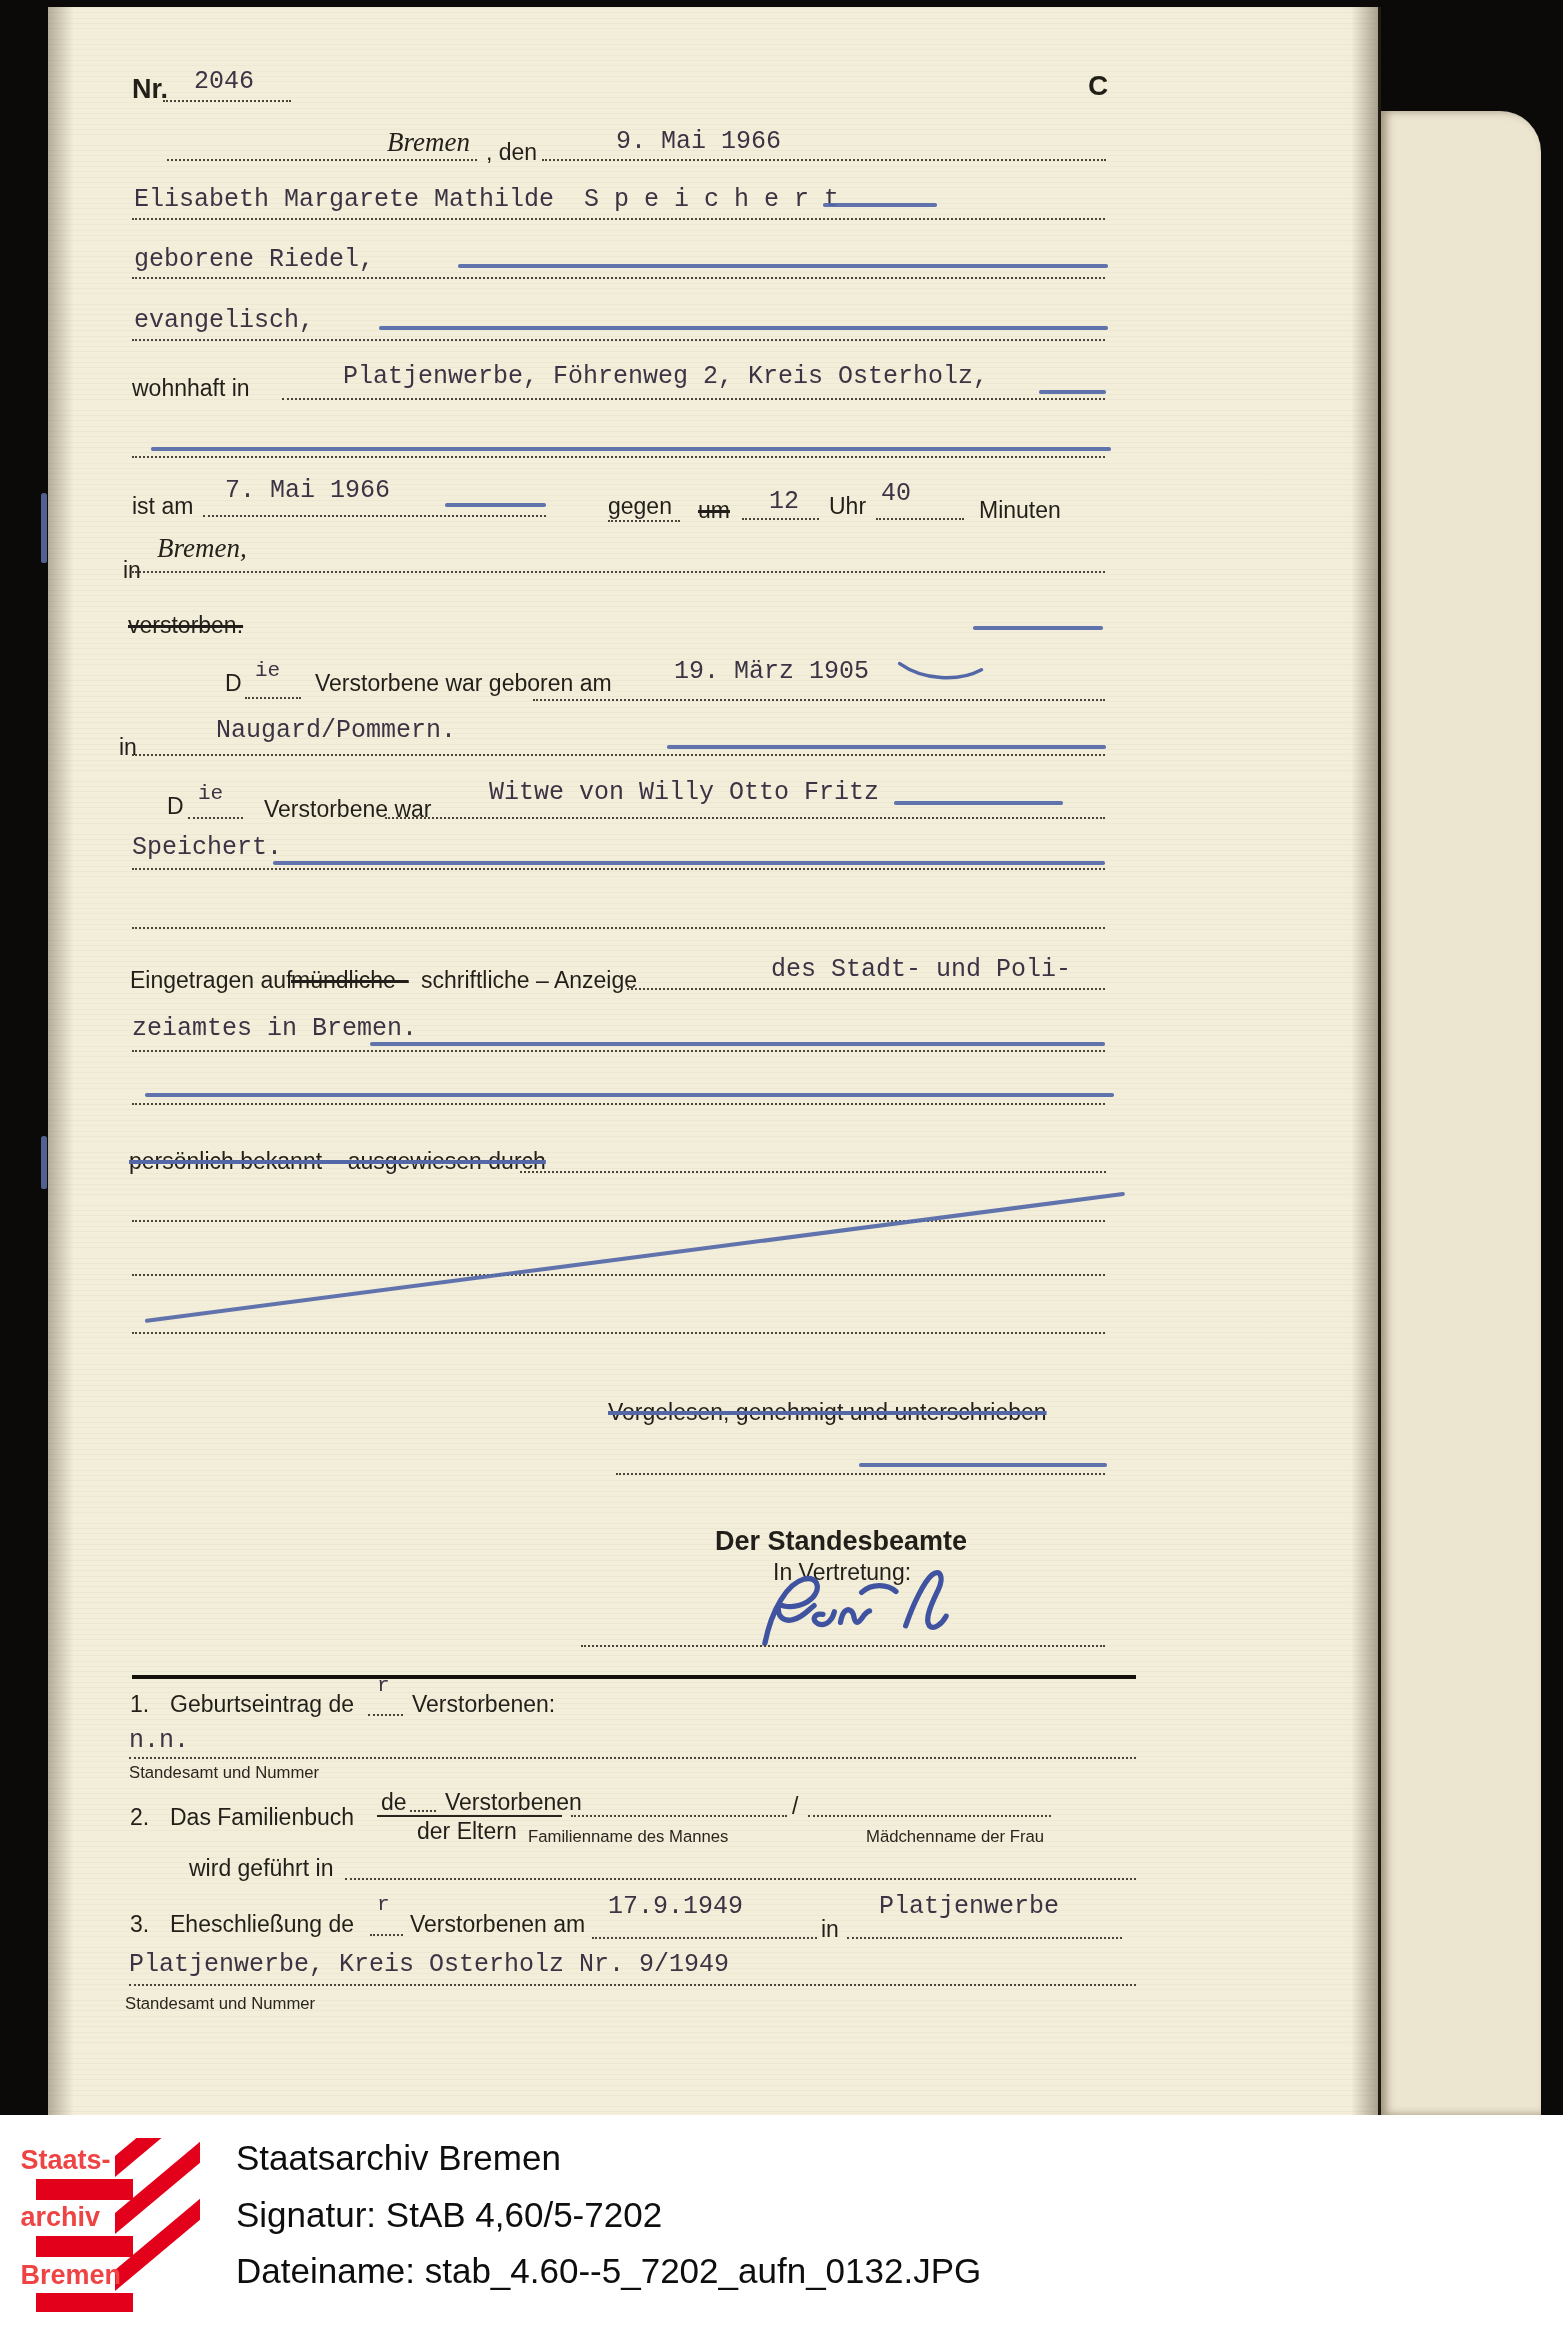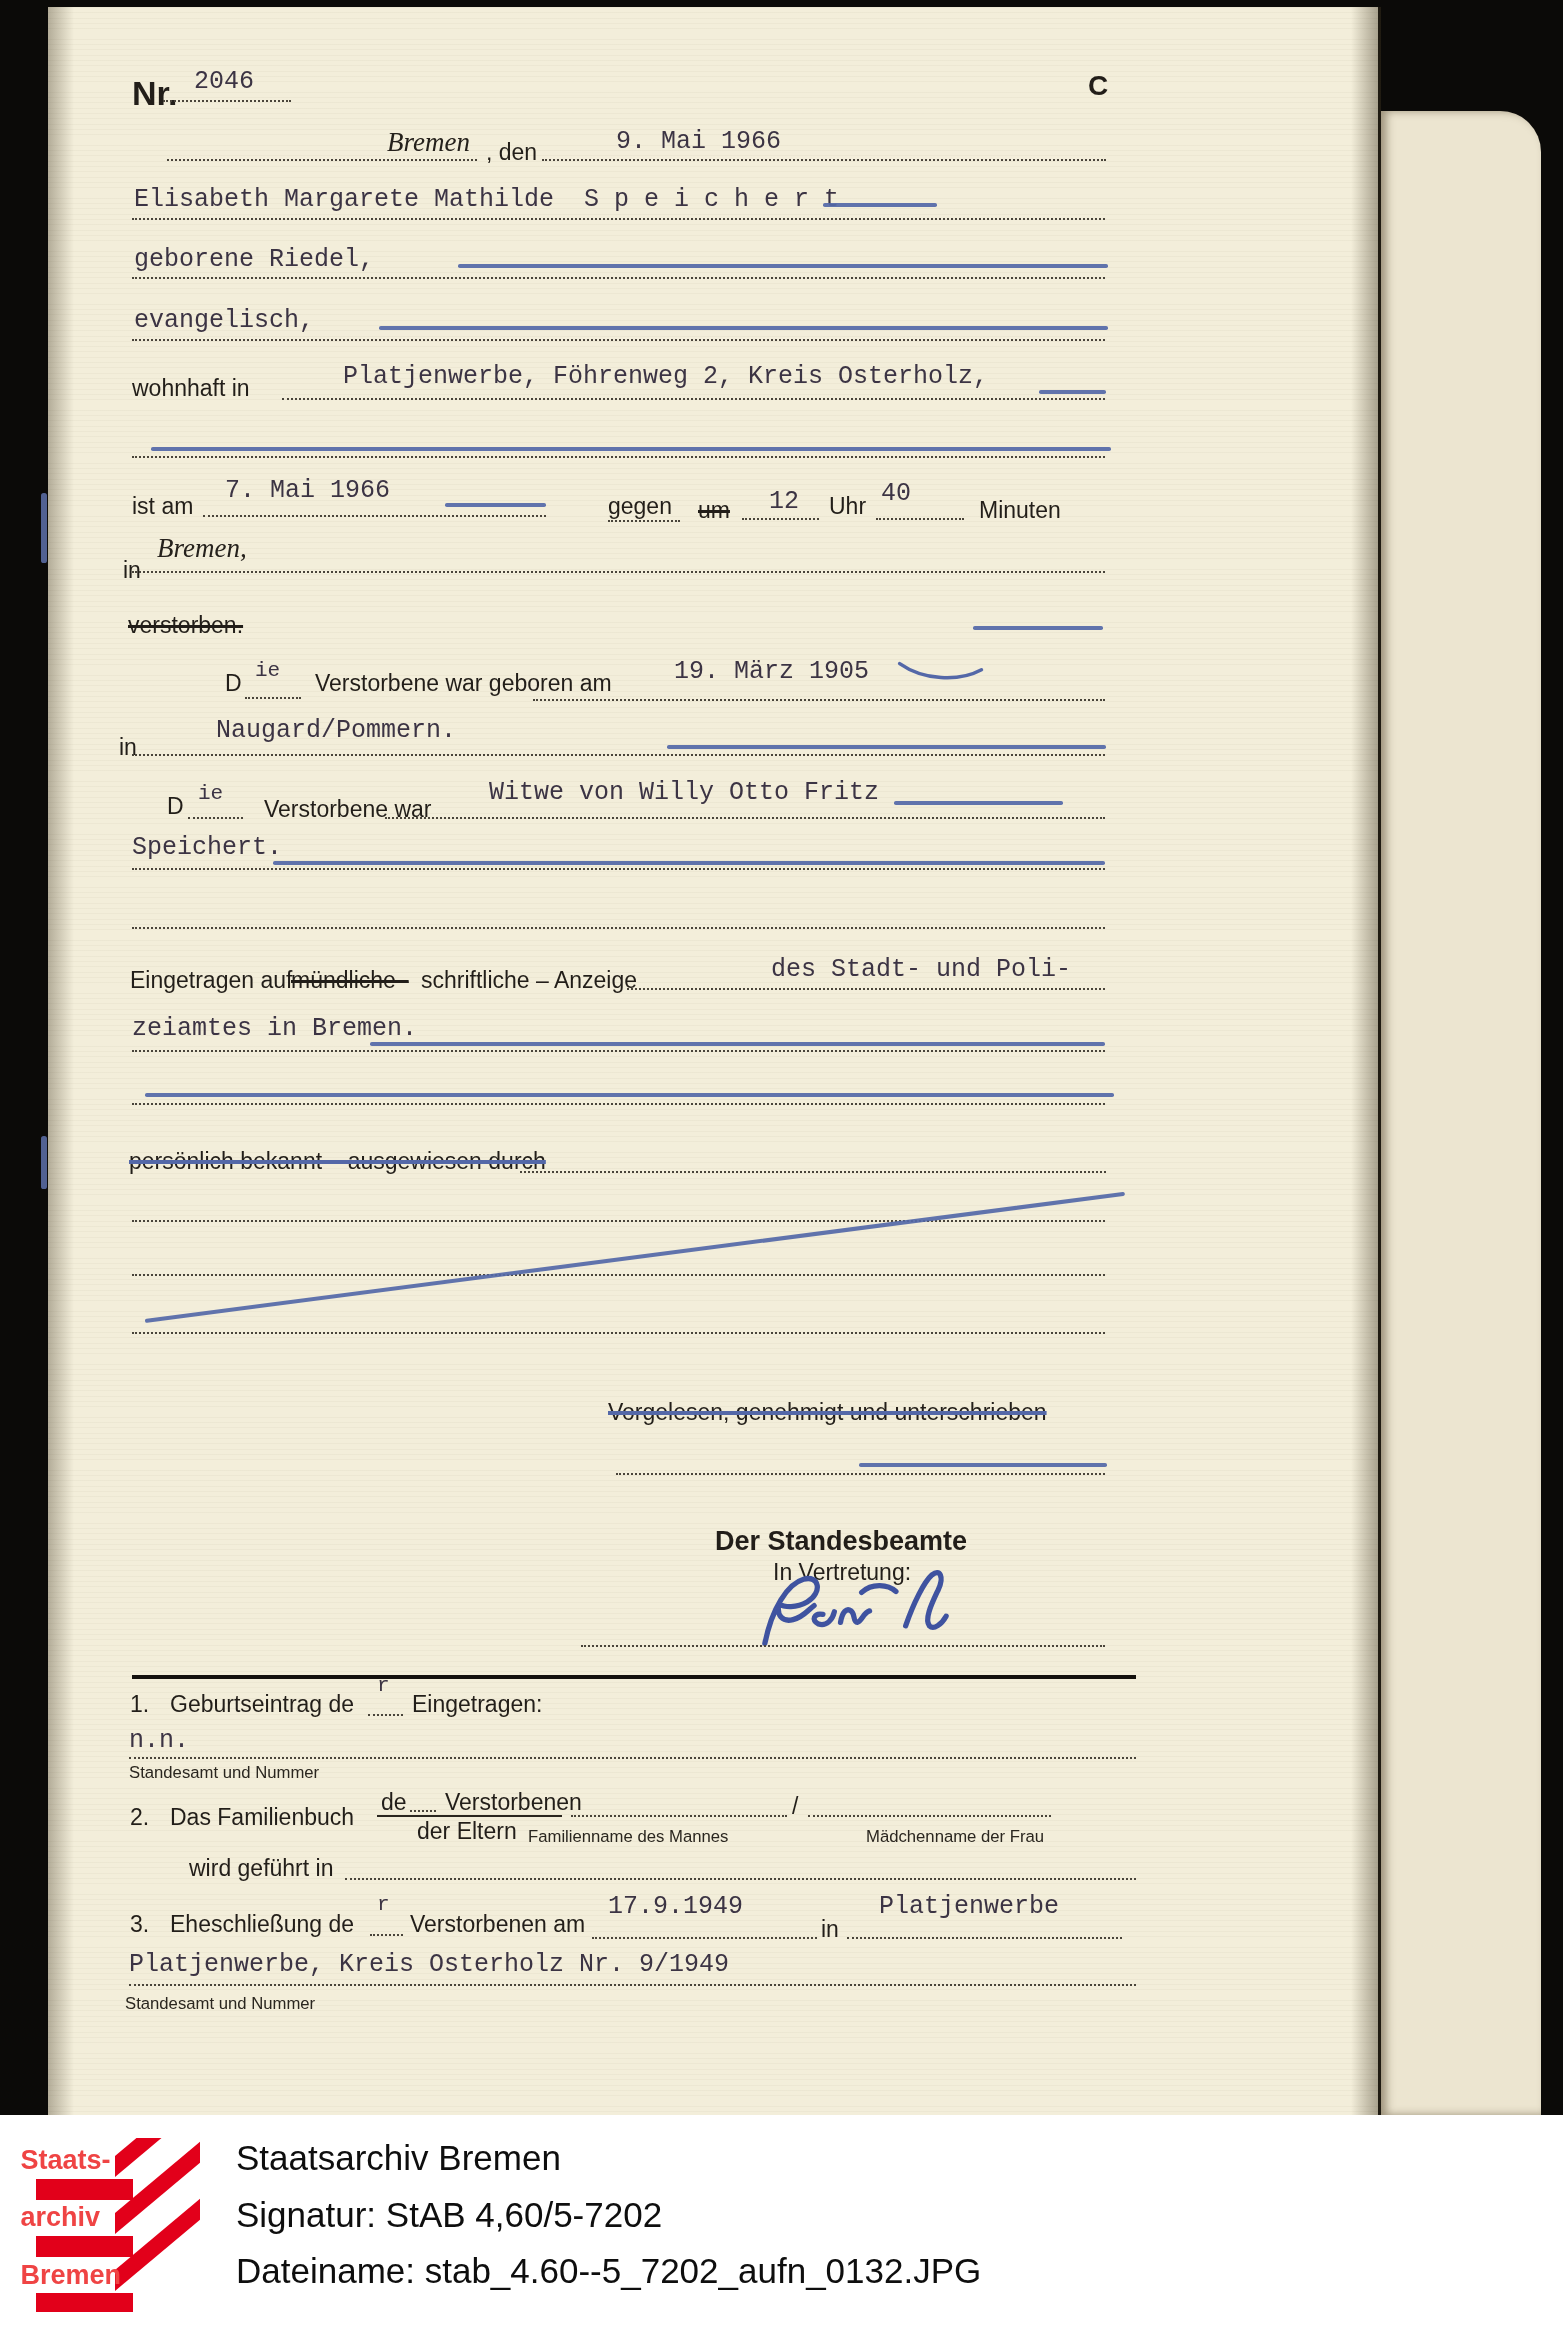--- a/index.html
+++ b/index.html
@@ -45,21 +45,21 @@
 
 <div id="root">
 
   <div class="abs page"></div>
   <div class="abs page-left-shade"></div>
   <div class="abs gutter"></div>
   <div class="abs page2"></div>
   <div class="abs edge-mark" style="left:41px;top:493px;height:70px;"></div>
   <div class="abs edge-mark" style="left:41px;top:1136px;height:53px;"></div>
 
-  <div class="abs p b" style="left:132px;top:74px;font-size:34px;">Nr.</div>
+  <div class="abs p b" style="left:132px;top:74px;font-size:27px;">Nr.</div>
   <div class="abs t" style="left:194px;top:67px;">2046</div>
   <div class="abs dl" style="left:163px;top:100px;width:128px;"></div>
   <div class="abs p b" style="left:1088px;top:70px;font-size:28px;">C</div>
 
   <div class="abs dl" style="left:167px;top:159px;width:310px;"></div>
   <div class="abs it" style="left:387px;top:127px;">Bremen</div>
   <div class="abs p" style="left:486px;top:139px;">, den</div>
   <div class="abs dl" style="left:542px;top:159px;width:564px;"></div>
   <div class="abs t" style="left:616px;top:127px;">9. Mai 1966</div>
 
@@ -171,21 +171,21 @@
     </g>
   </svg>
   <div class="abs dl" style="left:581px;top:1645px;width:524px;"></div>
 
   <div class="abs black-rule" style="left:132px;top:1675px;width:1004px;"></div>
 
   <div class="abs p" style="left:130px;top:1691px;">1.</div>
   <div class="abs p" style="left:170px;top:1691px;">Geburtseintrag de</div>
   <div class="abs dl" style="left:368px;top:1714px;width:35px;"></div>
   <div class="abs t" style="left:377px;top:1674px;font-size:21px;">r</div>
-  <div class="abs p" style="left:412px;top:1691px;">Eingetragen:</div>
+  <div class="abs p" style="left:412px;top:1691px;">Verstorbenen:</div>
   <div class="abs t" style="left:129px;top:1726px;">n.n.</div>
   <div class="abs dl" style="left:129px;top:1757px;width:1007px;"></div>
   <div class="abs sm" style="left:129px;top:1763px;">Standesamt und Nummer</div>
 
   <div class="abs p" style="left:130px;top:1804px;">2.</div>
   <div class="abs p" style="left:170px;top:1804px;">Das Familienbuch</div>
   <div class="abs p" style="left:381px;top:1789px;">de</div>
   <div class="abs dl" style="left:410px;top:1810px;width:26.4px;"></div>
   <div class="abs p" style="left:445px;top:1789px;">Verstorbenen</div>
   <div class="abs frac-rule" style="left:377px;top:1815px;width:185px;"></div>

